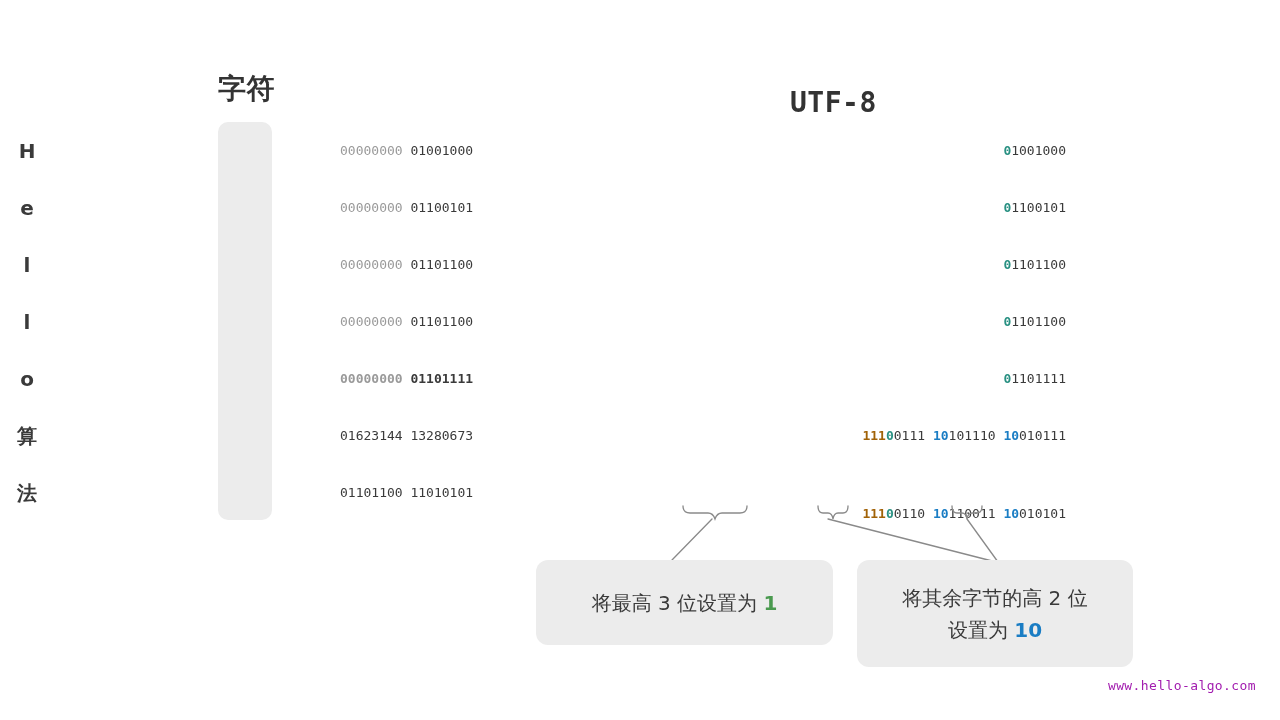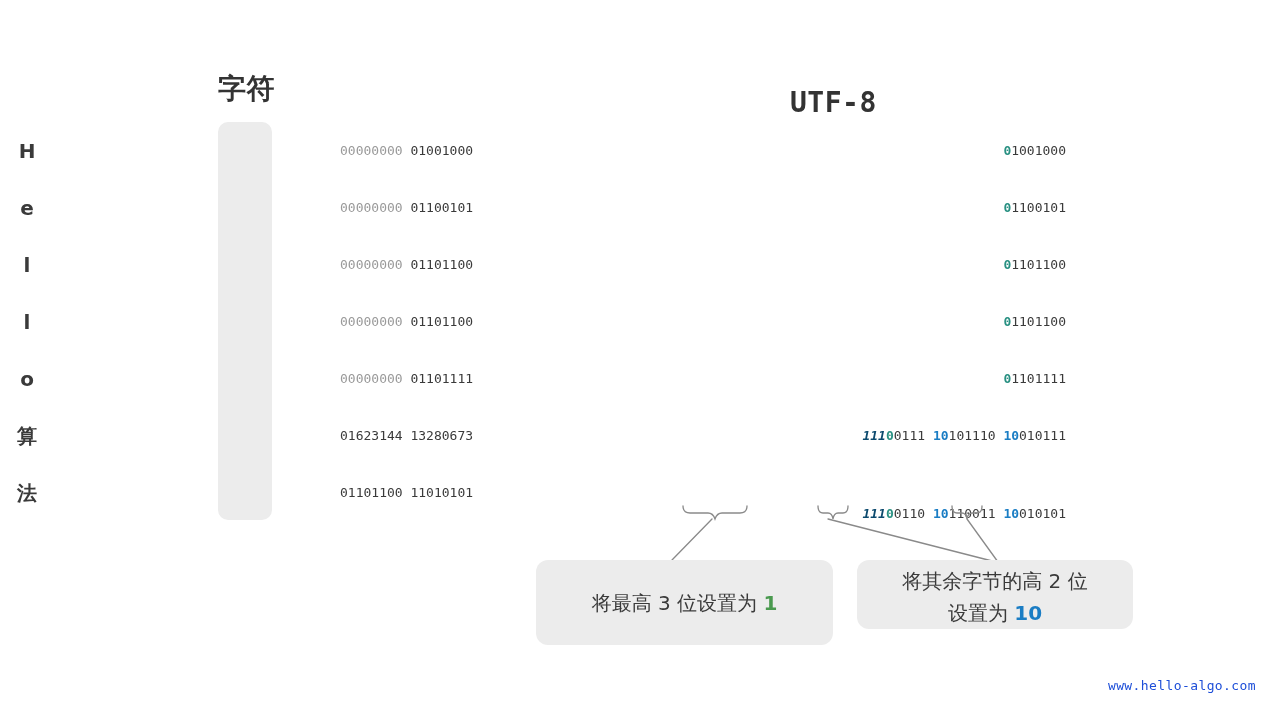--- a/index.html
+++ b/index.html
@@ -65,21 +65,21 @@
     height: 26px;
     white-space: pre;
     color: #3a3a3a;
   }
   .uni-row { left: 340px; width: 280px; text-align: left; }
   .utf-row { left: 606px; width: 460px; text-align: right; }
 
   .dim   { color: #9a9a9a; }
   .dark  { color: #3a3a3a; }
   .teal  { color: #2a9183; font-weight: bold; }
-  .green { color: #0c4a6e; font-weight: bold; font-style: italic; }
+  .green { color: #a16207; font-weight: bold; }
   .blue  { color: #1a7dc4; font-weight: bold; }
 
   
   #connectors {
     position: absolute;
     left: 0;
     top: 0;
     width: 1280px;
     height: 720px;
     pointer-events: none;
@@ -94,33 +94,33 @@
     flex-direction: column;
     align-items: center;
     justify-content: center;
     font-family: "DejaVu Sans", sans-serif;
     font-size: 20px;
     color: #3a3a3a;
     line-height: 32px;
     white-space: nowrap;
   }
   #callout-1 { left: 536px; top: 560px; width: 297px; height: 85px; gap: 40px; }
-  #callout-2 { left: 857px; top: 560px; width: 276px; height: 69px; justify-content: flex-end; }
+  #callout-2 { left: 857px; top: 560px; width: 276px; height: 107px; }
   .callout .line { display: block; }
   .hl-green { color: #4a9a4f; font-weight: bold; }
   .hl-blue  { color: #1a7dc4; font-weight: bold; }
 
   
   #watermark {
     position: absolute;
     right: 24px;
     top: 678px;
     font-family: "DejaVu Sans Mono", monospace;
     font-size: 13px;
-    color: #1d4ed8;
+    color: #a21caf;
     letter-spacing: 0.4px;
   }
 </style>
 </head>
 <body>
 
 <div class="stage">
 
   <div class="col-header" id="hdr-char">字符</div>
   <div class="col-header" id="hdr-utf8">UTF-8</div>
@@ -134,21 +134,21 @@
       <div class="char-cell" style="top: 366px;">o</div>
       <div class="char-cell" style="top: 423px;">算</div>
       <div class="char-cell" style="top: 480px;">法</div>
     </div>
 
   <div id="unicode-rows">
       <div class="bits uni-row" style="top: 138px;"><span class="dim">00000000</span><span> </span><span class="dark">01001000</span></div>
       <div class="bits uni-row" style="top: 195px;"><span class="dim">00000000</span><span> </span><span class="dark">01100101</span></div>
       <div class="bits uni-row" style="top: 252px;"><span class="dim">00000000</span><span> </span><span class="dark">01101100</span></div>
       <div class="bits uni-row" style="top: 309px;"><span class="dim">00000000</span><span> </span><span class="dark">01101100</span></div>
-      <div class="bits uni-row" style="top: 366px;"><span class="dim">00000000</span><span> </span><span class="dark">01101111</span></div>
+      <div class="bits uni-row" style="top: 366px; font-weight: bold;"><span class="dim">00000000</span><span> </span><span class="dark">01101111</span></div>
       <div class="bits uni-row" style="top: 423px;"><span class="dark">01623144</span><span> </span><span class="dark">13280673</span></div>
       <div class="bits uni-row" style="top: 480px;"><span class="dark">01101100</span><span> </span><span class="dark">11010101</span></div>
     </div>
   <div id="utf8-rows">
       <div class="bits utf-row" style="top: 138px;"><span class="teal">0</span><span class="dark">1001000</span></div>
       <div class="bits utf-row" style="top: 195px;"><span class="teal">0</span><span class="dark">1100101</span></div>
       <div class="bits utf-row" style="top: 252px;"><span class="teal">0</span><span class="dark">1101100</span></div>
       <div class="bits utf-row" style="top: 309px;"><span class="teal">0</span><span class="dark">1101100</span></div>
       <div class="bits utf-row" style="top: 366px;"><span class="teal">0</span><span class="dark">1101111</span></div>
       <div class="bits utf-row" style="top: 423px;"><span class="green">111</span><span class="teal">0</span><span class="dark">0111</span><span> </span><span class="blue">10</span><span class="dark">101110</span><span> </span><span class="blue">10</span><span class="dark">010111</span></div>

